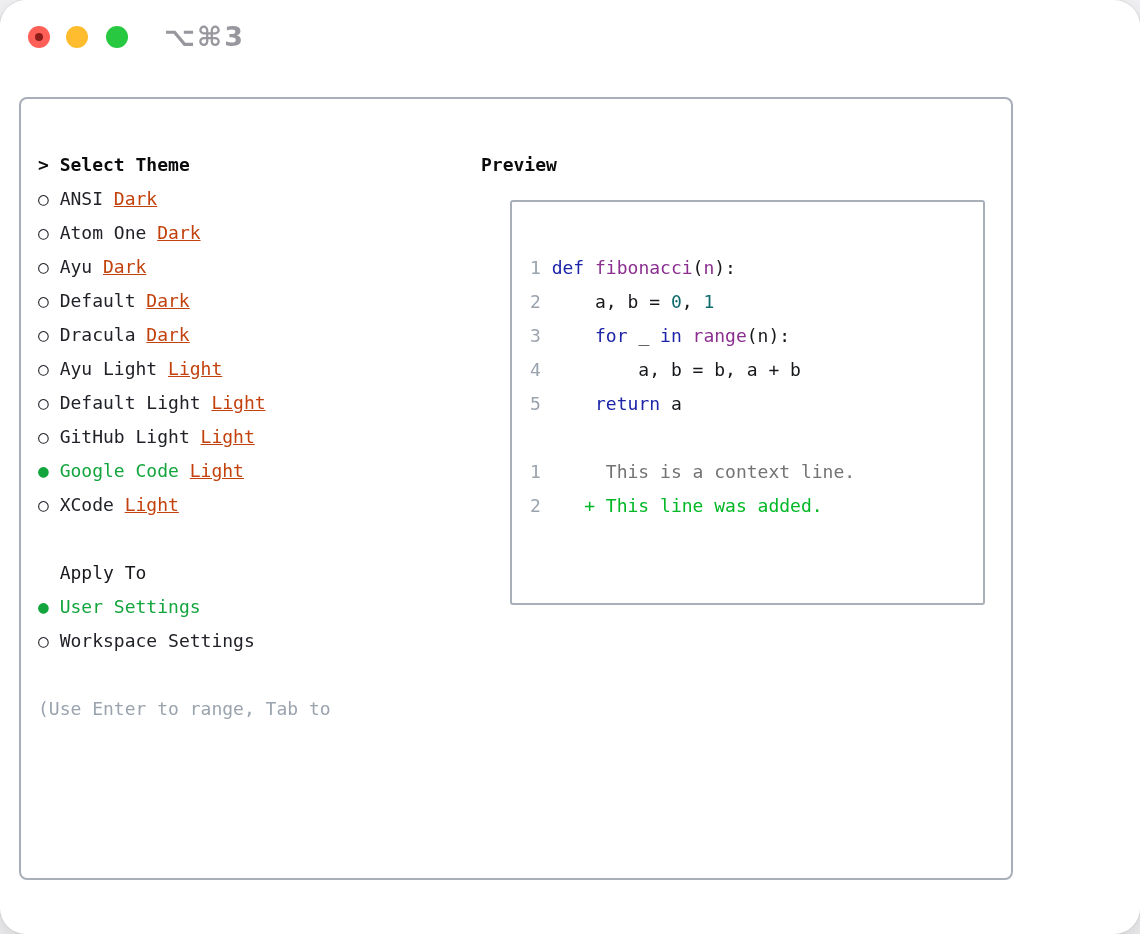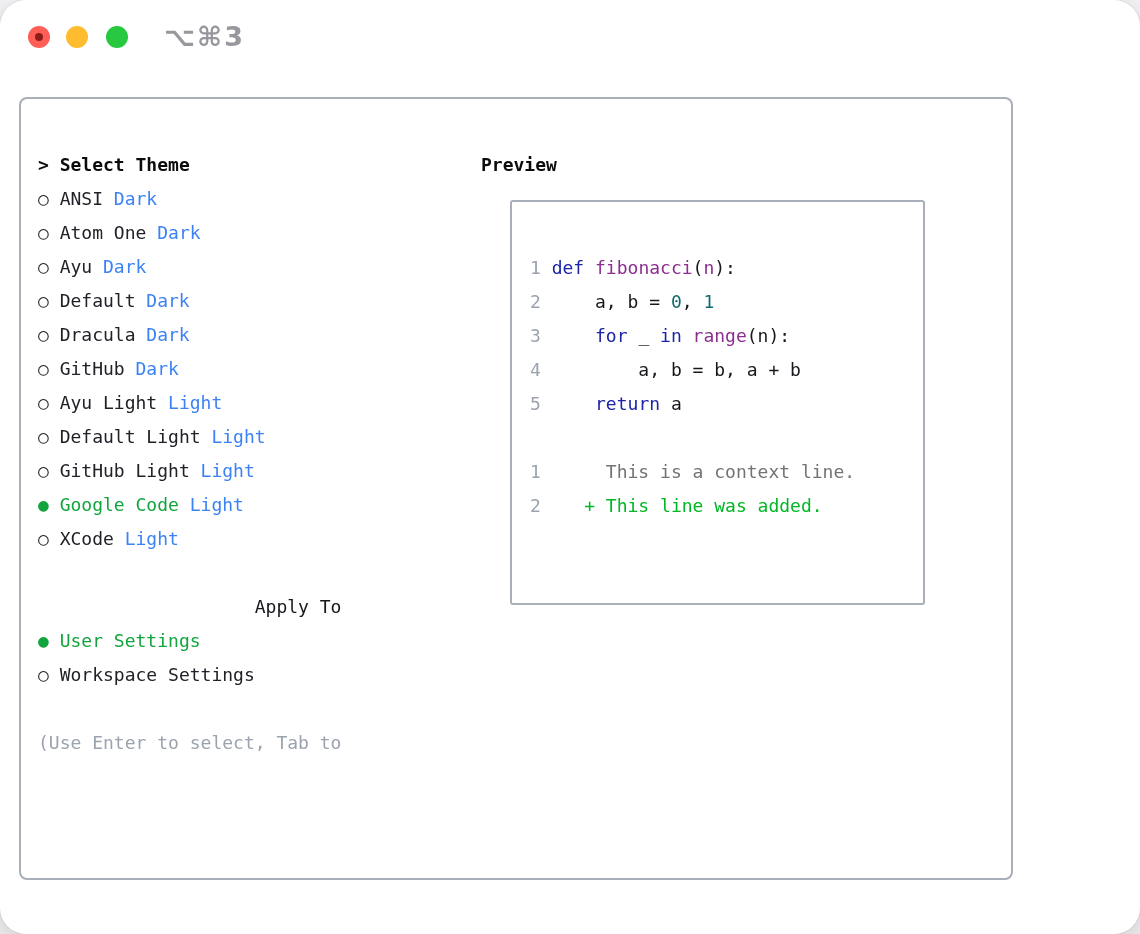--- a/index.html
+++ b/index.html
@@ -71,40 +71,40 @@
     color: #202228;
   }
   
   .list {
     position: absolute;
     left: 17px;
     top: 49px;
   }
   .row { white-space: pre; height: 34px; }
   .row .m  { display: inline-block; width: 2ch; }
-  .row .tg { margin-left: 1ch; color: #3b82f6; }
+  .row .tg { margin-left: 1ch; color: #c2410c; text-decoration: underline; }
   .bold-ink { font-weight: 700; color: #0b0b0e; }
   .row.sel .m, .row.sel .nm { color: #13a53d; }
-  .apply-hdr { margin-top: 34px; text-align: right; }
+  .apply-hdr { margin-top: 34px; }
   .hdr2 { color: #17181c; }
   .hint { margin-top: 34px; color: #9aa3ae; }
   
   .preview-title {
     position: absolute;
     left: 450px;
     top: 49px;
     font-weight: 700;
     color: #0b0b0e;
     margin-left: 10px;
   }
   .codebox {
     position: absolute;
     left: 489px;
     top: 101px;
-    width: 415px;
+    width: 475px;
     height: 405px;
     border: 2px solid #a9afb9;
     border-radius: 3px;
     box-sizing: border-box;
     padding: 49px 2px 0 18px;
     background: #ffffff;
     overflow: hidden;
   }
   .line { white-space: pre; height: 34px; }
   .ln { display: inline-block; width: 2ch; color: #9aa3ae; }
@@ -133,33 +133,32 @@
     <div class="panel mono">
 
       <div class="list">
         <div class="row"><span class="m bold-ink">&gt;</span><span class="nm bold-ink">Select Theme</span></div>
 
         <div class="row"><span class="m">○</span><span class="nm">ANSI</span><span class="tg">Dark</span></div>
         <div class="row"><span class="m">○</span><span class="nm">Atom One</span><span class="tg">Dark</span></div>
         <div class="row"><span class="m">○</span><span class="nm">Ayu</span><span class="tg">Dark</span></div>
         <div class="row"><span class="m">○</span><span class="nm">Default</span><span class="tg">Dark</span></div>
         <div class="row"><span class="m">○</span><span class="nm">Dracula</span><span class="tg">Dark</span></div>
-        <div class="row"><span class="m">○</span><span class="nm">GitHub</span><span class="tg">Dark</span></div>
         <div class="row"><span class="m">○</span><span class="nm">Ayu Light</span><span class="tg">Light</span></div>
         <div class="row"><span class="m">○</span><span class="nm">Default Light</span><span class="tg">Light</span></div>
         <div class="row"><span class="m">○</span><span class="nm">GitHub Light</span><span class="tg">Light</span></div>
         <div class="row sel"><span class="m">●</span><span class="nm">Google Code</span><span class="tg">Light</span></div>
         <div class="row"><span class="m">○</span><span class="nm">XCode</span><span class="tg">Light</span></div>
 
         <div class="row apply-hdr"><span class="m"></span><span class="hdr2">Apply To</span></div>
         <div class="row sel"><span class="m">●</span><span class="nm">User Settings</span></div>
         <div class="row"><span class="m">○</span><span class="nm">Workspace Settings</span></div>
 
         <div class="hint">
-          <div class="row">(Use Enter to select, Tab to</div>
+          <div class="row">(Use Enter to range, Tab to</div>
         </div>
       </div>
 
       <div class="preview-title">Preview</div>
 
       <div class="codebox">
         <div class="line"><span class="ln">1</span><span class="tok-kw">def</span><span class="tok-pl"> </span><span class="tok-fn">fibonacci</span><span class="tok-pl">(</span><span class="tok-fn">n</span><span class="tok-pl">):</span></div>
         <div class="line"><span class="ln">2</span><span class="tok-pl">    a, b = </span><span class="tok-nu">0</span><span class="tok-pl">, </span><span class="tok-nu">1</span></div>
         <div class="line"><span class="ln">3</span><span class="tok-pl">    </span><span class="tok-kw">for</span><span class="tok-pl"> _ </span><span class="tok-kw">in</span><span class="tok-pl"> </span><span class="tok-fn">range</span><span class="tok-pl">(n):</span></div>
         <div class="line"><span class="ln">4</span><span class="tok-pl">        a, b = b, a + b</span></div>

